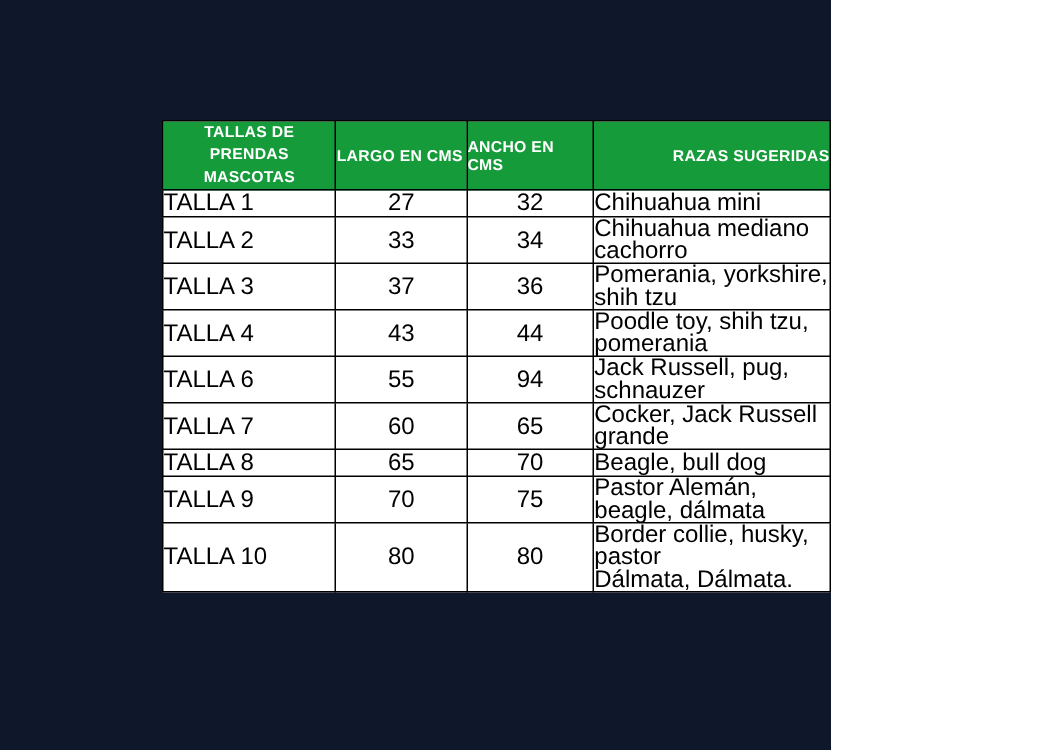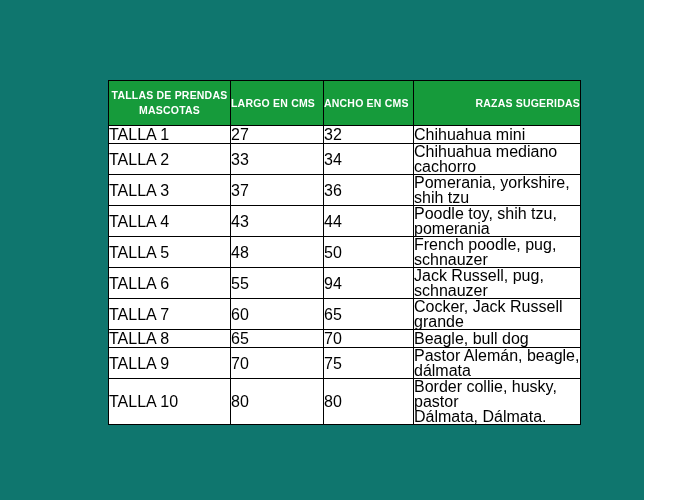--- a/index.html
+++ b/index.html
@@ -8,23 +8,23 @@
   }
   body {
     width: 700px;
     height: 500px;
     background: #ffffff;
     font-family: "Liberation Sans", sans-serif;
     overflow: hidden;
   }
   #page {
     position: relative;
-    width: 644px;
+    width: 554px;
     height: 500px;
-    background: #0f766e;
+    background: #0f172a;
   }
   #size-table {
     position: absolute;
     left: 108px;
     top: 80px;
     border-collapse: collapse;
     table-layout: fixed;
     background: #ffffff;
   }
   #size-table td, #size-table th {
@@ -63,20 +63,21 @@
     font-size: 16px;
     color: #000000;
     height: 17px;
     line-height: 15px;
   }
   tbody td.size {
     padding-left: 6px;
     text-align: left;
   }
   tbody td.num {
+    text-align: center;
   }
   tbody td.breed {
     padding-left: 6px;
     text-align: left;
   }
   tbody tr.tall td {
     height: 34px;
     vertical-align: top;
     padding-top: 1px;
   }
@@ -123,26 +124,20 @@
         <td class="num">36</td>
         <td class="breed">Pomerania, yorkshire, shih tzu</td>
       </tr>
       <tr>
         <td class="size">TALLA 4</td>
         <td class="num">43</td>
         <td class="num">44</td>
         <td class="breed">Poodle toy, shih tzu, pomerania</td>
       </tr>
       <tr>
-        <td class="size">TALLA 5</td>
-        <td class="num">48</td>
-        <td class="num">50</td>
-        <td class="breed">French poodle, pug, schnauzer</td>
-      </tr>
-      <tr>
         <td class="size">TALLA 6</td>
         <td class="num">55</td>
         <td class="num">94</td>
         <td class="breed">Jack Russell, pug, schnauzer</td>
       </tr>
       <tr>
         <td class="size">TALLA 7</td>
         <td class="num">60</td>
         <td class="num">65</td>
         <td class="breed">Cocker, Jack Russell grande</td>

